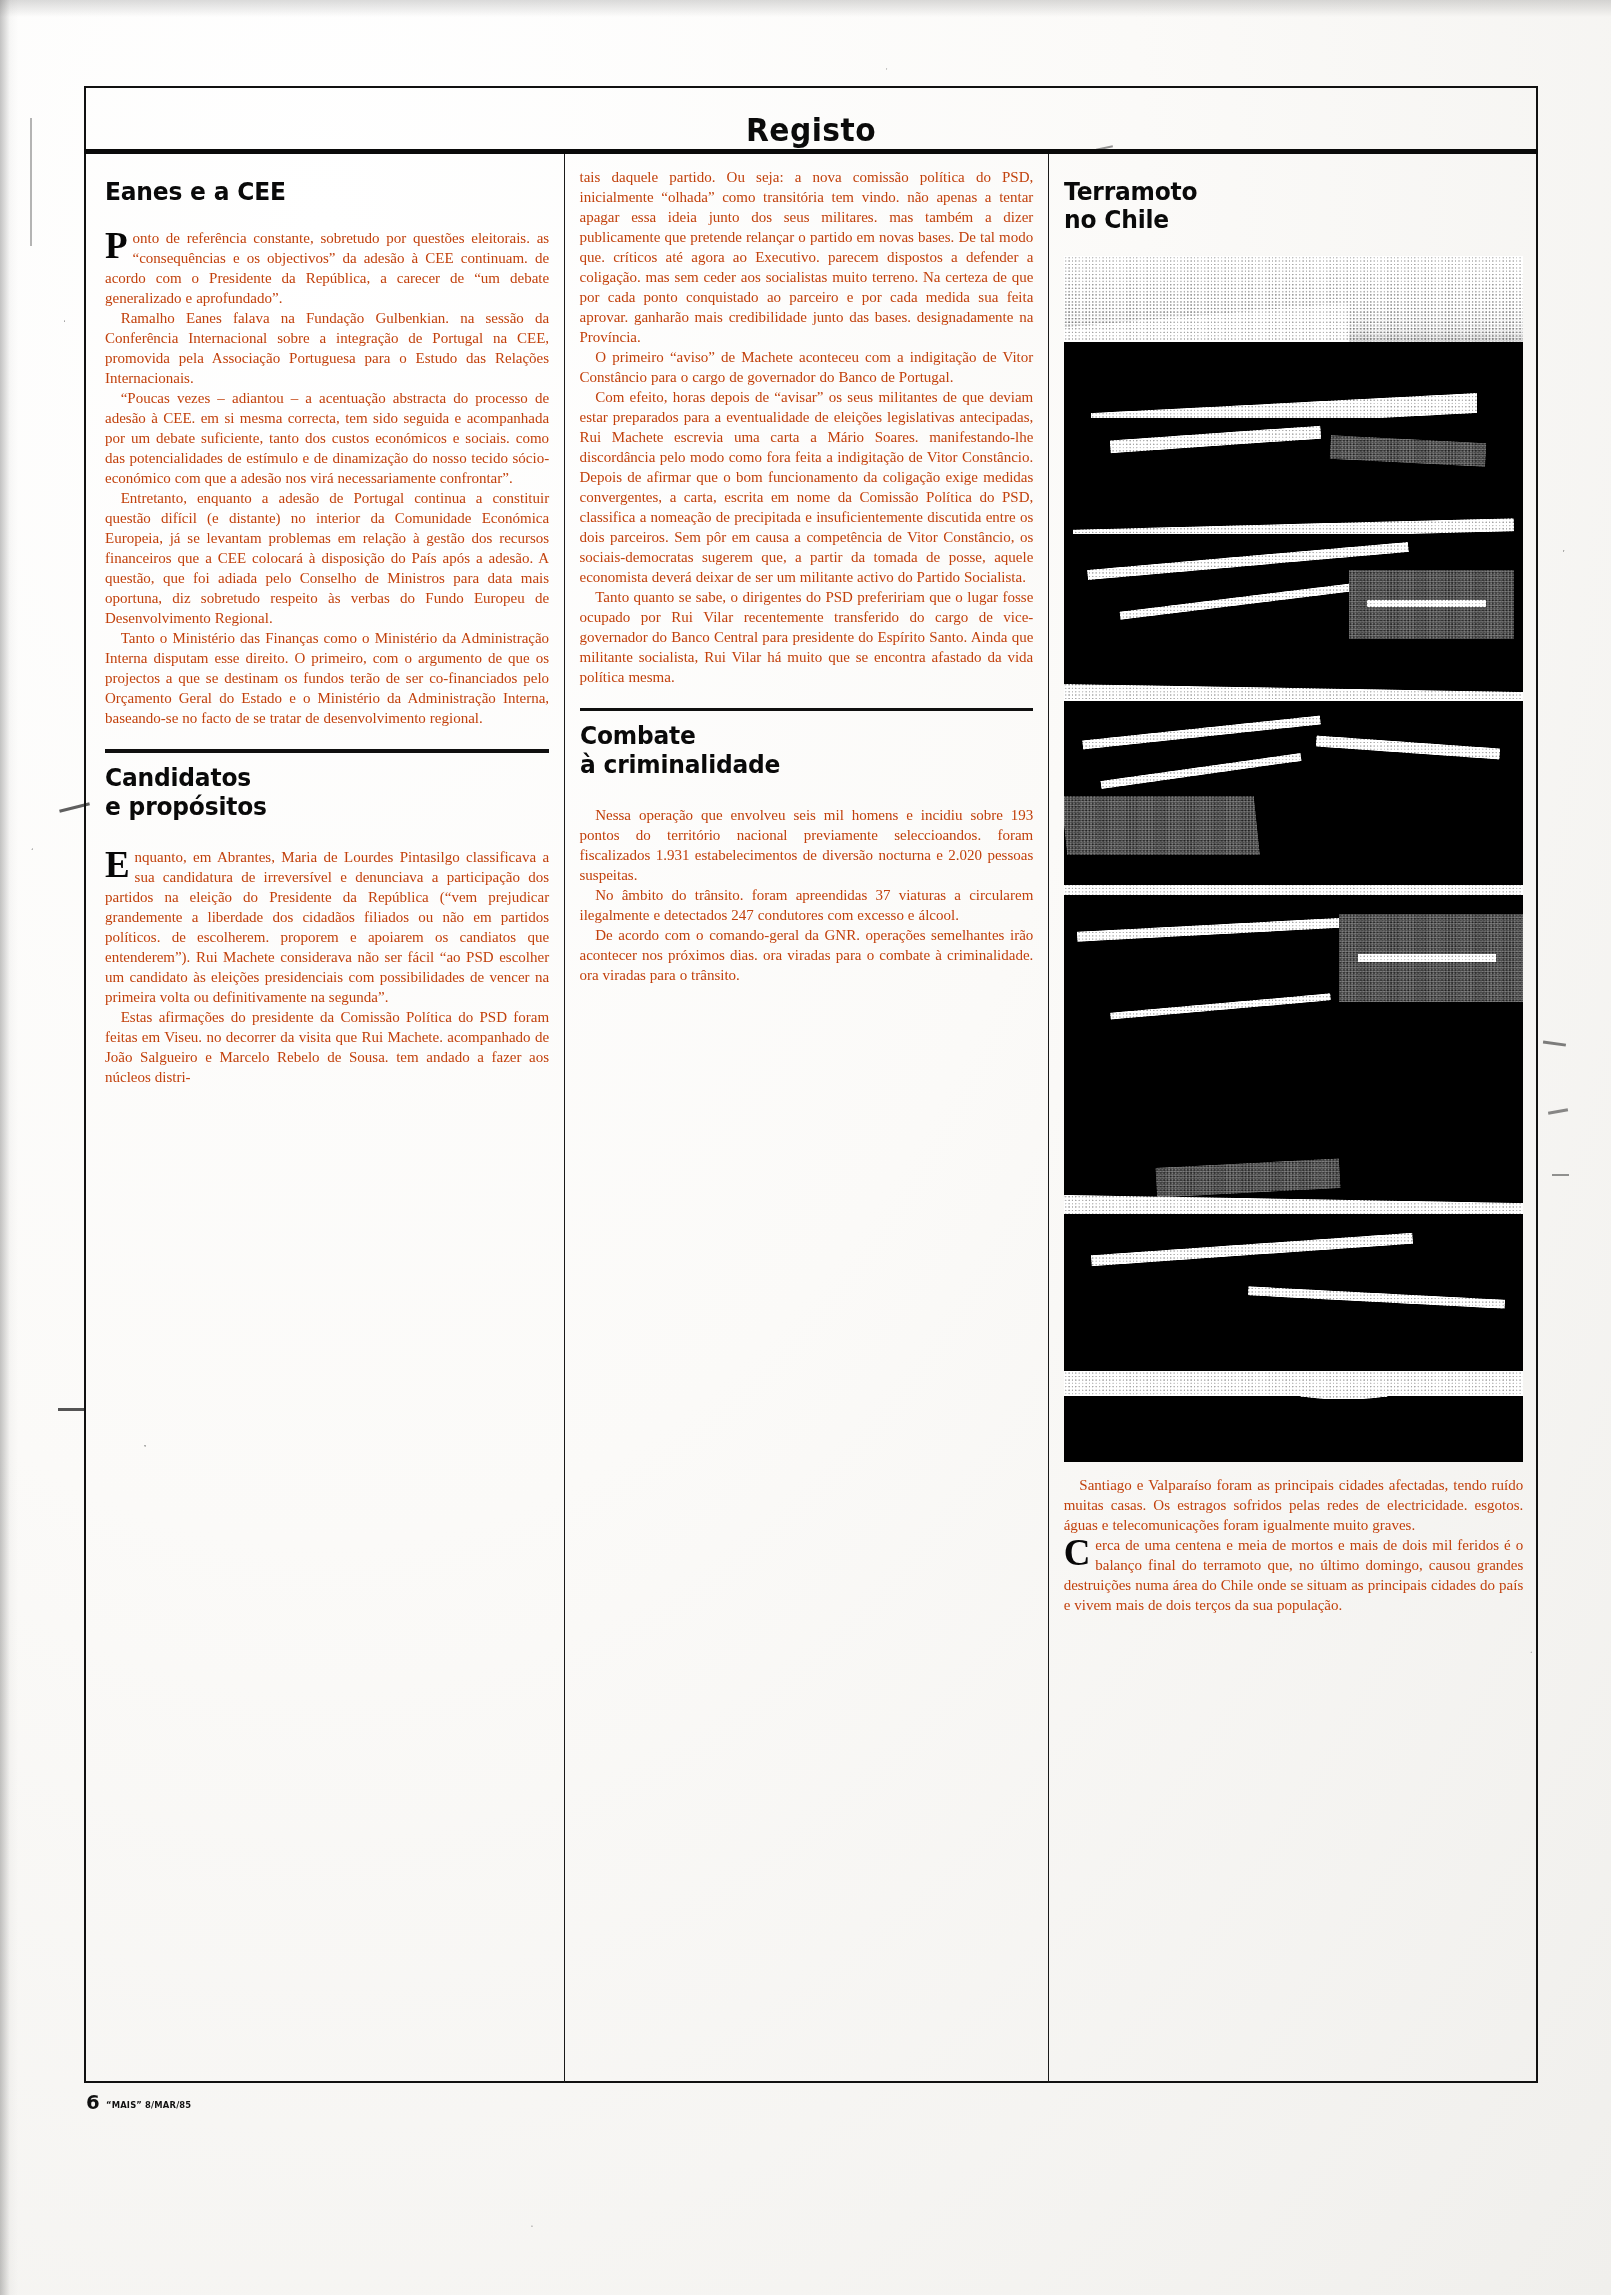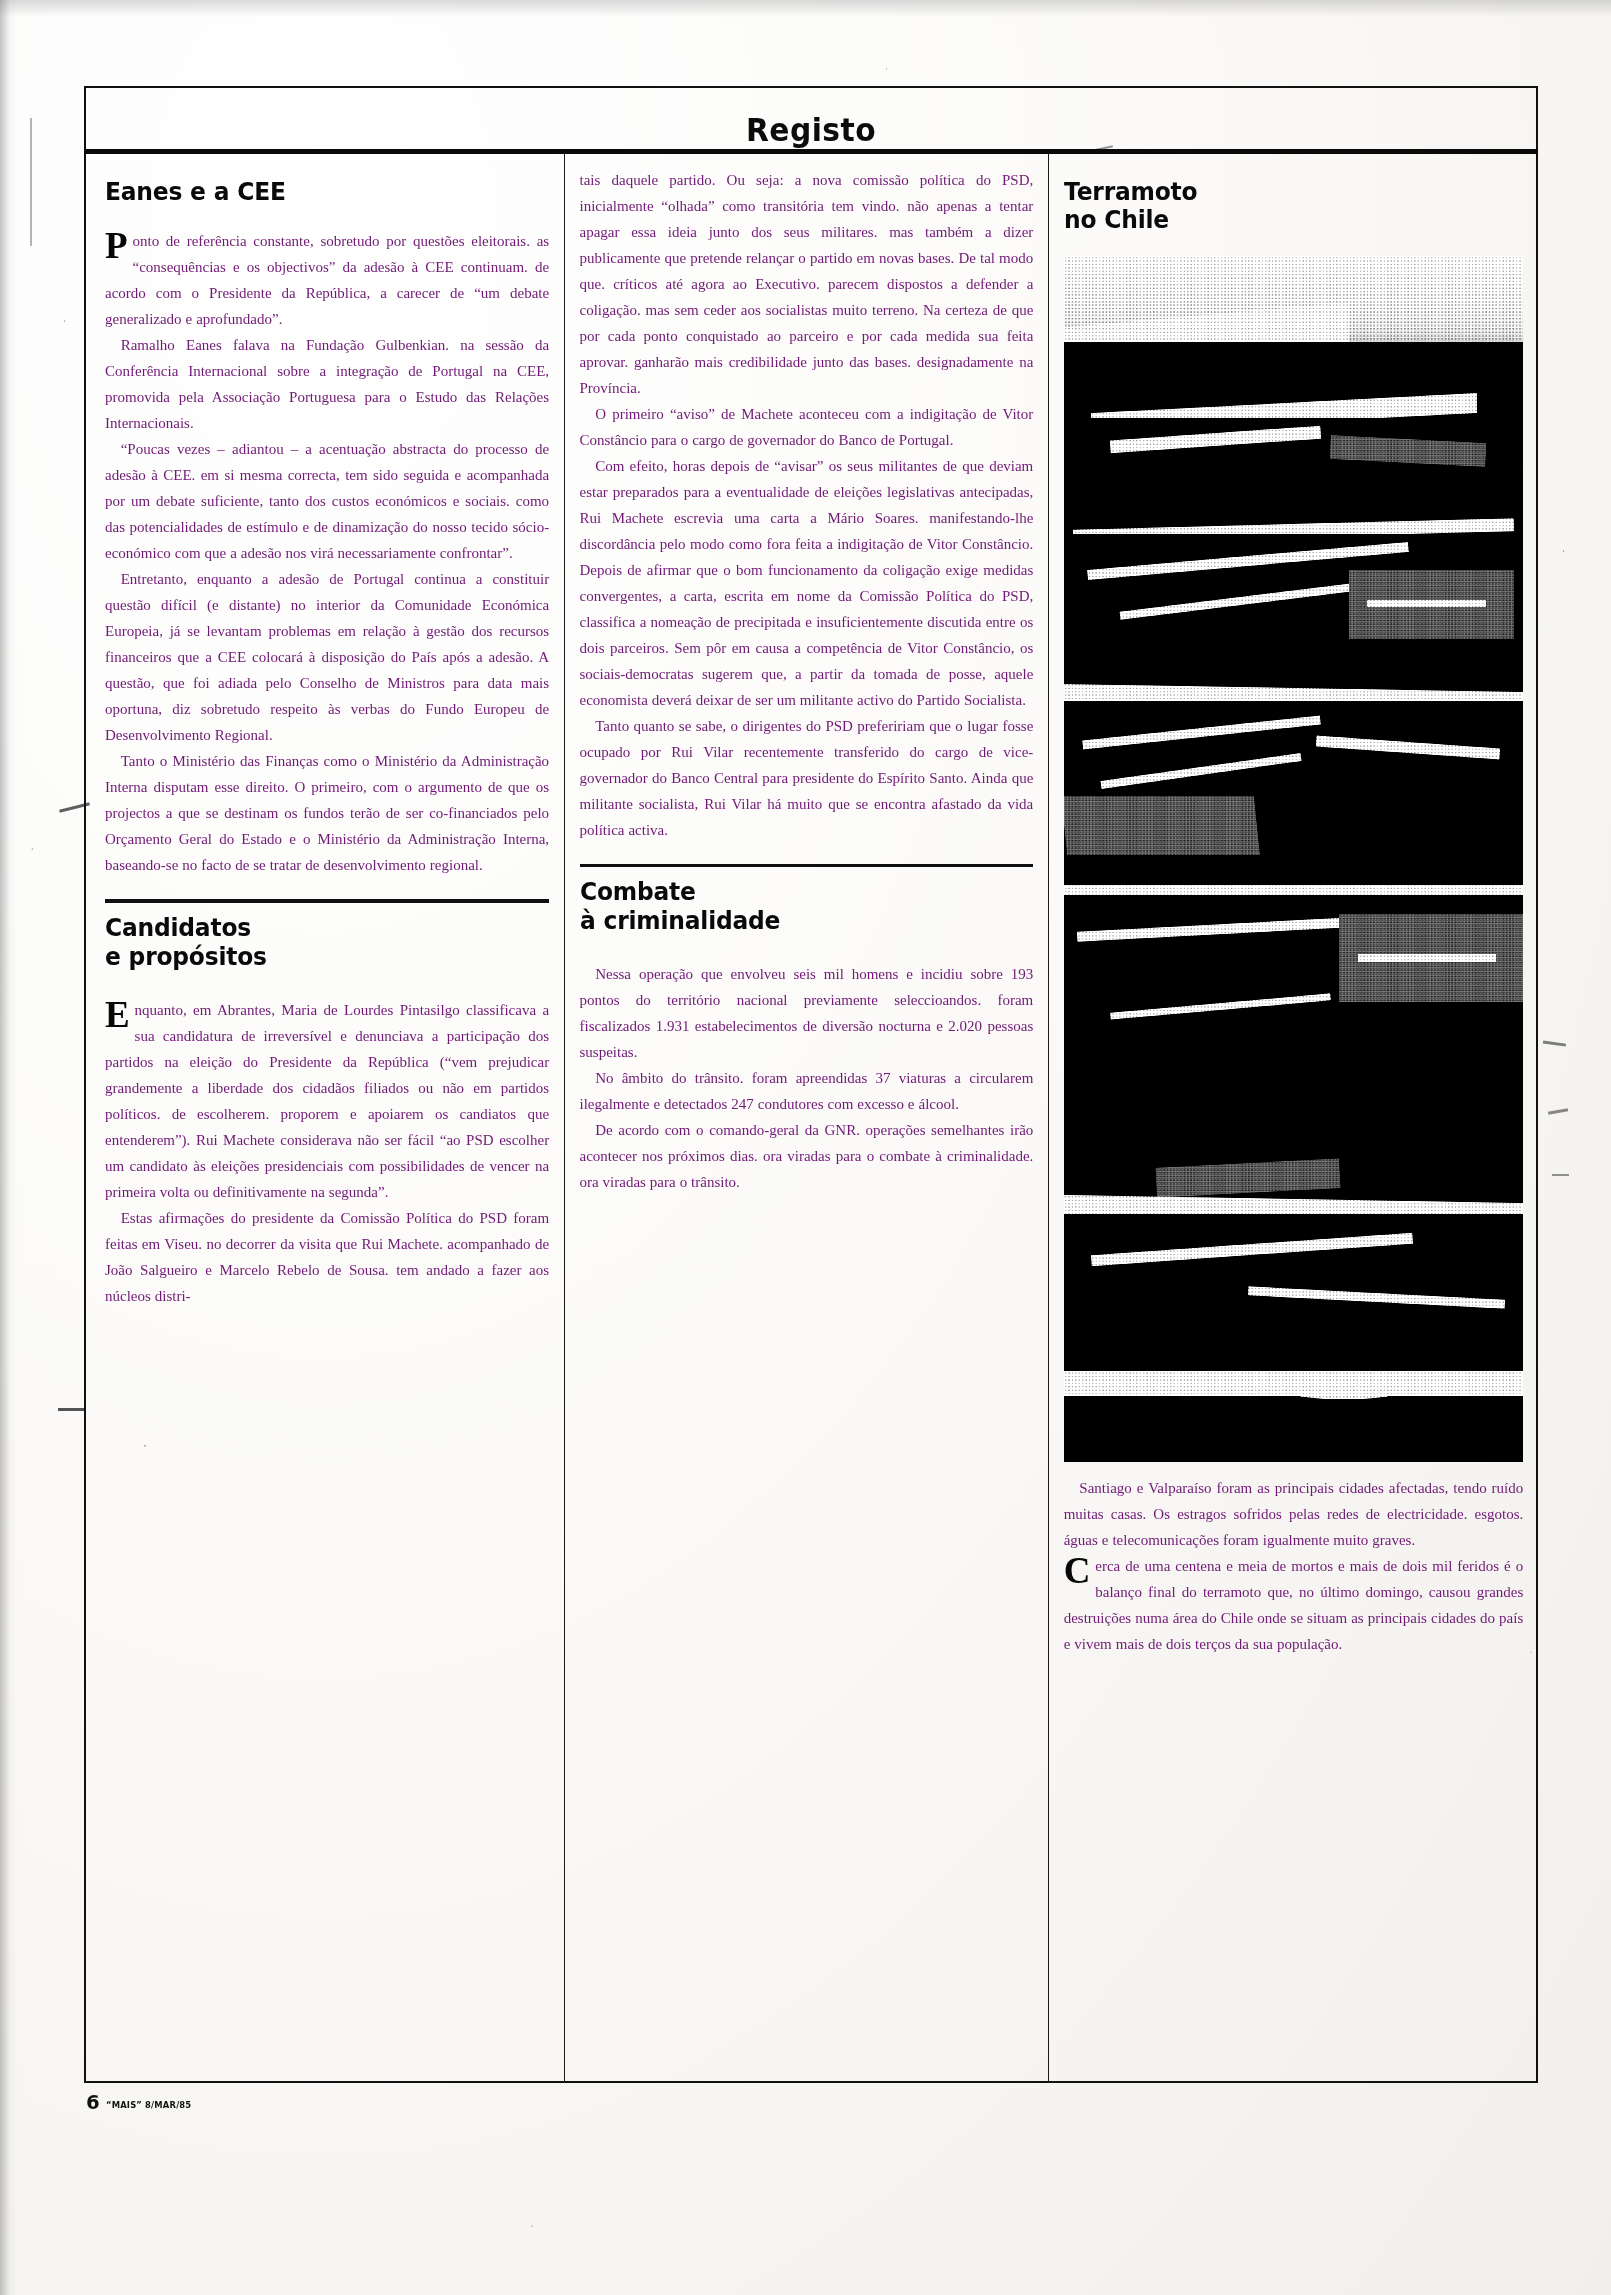--- a/index.html
+++ b/index.html
@@ -91,24 +91,24 @@
     transform-origin:left center;
     letter-spacing:-0.2px;
   }
   h2.sect.tight{margin-bottom:25.5px;}
 
   
   p.body{
     margin:0;
     font-family:"Liberation Serif", serif;
     font-size:15px;
-    line-height:26px;
+    line-height:20px;
     text-align:justify;
     text-indent:15.7px;
-    color:#701a75;
+    color:#c2410c;
     word-spacing:0.2px;
     -webkit-font-smoothing:none;
   }
   p.body.first{text-indent:0;}
   p.body + p.body{margin-top:0;}
 
   
   .dropcap::first-letter{
     float:left;
     font-family:"Liberation Serif", serif;
@@ -237,21 +237,21 @@
 
       <p class="body first dropcap">Enquanto, em Abrantes, Maria de Lourdes Pintasilgo classificava a sua candidatura de irreversível e denunciava a participação dos partidos na eleição do Presidente da República (“vem prejudicar grandemente a liberdade dos cidadãos filiados ou não em partidos políticos. de escolherem. proporem e apoiarem os candiatos que entenderem”). Rui Machete considerava não ser fácil “ao PSD escolher um candidato às eleições presidenciais com possibilidades de vencer na primeira volta ou definitivamente na segunda”.</p>
       <p class="body">Estas afirmações do presidente da Comissão Política do PSD foram feitas em Viseu. no decorrer da visita que Rui Machete. acompanhado de João Salgueiro e Marcelo Rebelo de Sousa. tem andado a fazer aos núcleos distri-</p>
     </div>
 
     <div class="col col2">
 
       <p class="body first">tais daquele partido. Ou seja: a nova comissão política do PSD, inicialmente “olhada” como transitória tem vindo. não apenas a tentar apagar essa ideia junto dos seus militares. mas também a dizer publicamente que pretende relançar o partido em novas bases. De tal modo que. críticos até agora ao Executivo. parecem dispostos a defender a coligação. mas sem ceder aos socialistas muito terreno. Na certeza de que por cada ponto conquistado ao parceiro e por cada medida sua feita aprovar. ganharão mais credibilidade junto das bases. designadamente na Província.</p>
       <p class="body">O primeiro “aviso” de Machete aconteceu com a indigitação de Vitor Constâncio para o cargo de governador do Banco de Portugal.</p>
       <p class="body">Com efeito, horas depois de “avisar” os seus militantes de que deviam estar preparados para a eventualidade de eleições legislativas antecipadas, Rui Machete escrevia uma carta a Mário Soares. manifestando-lhe discordância pelo modo como fora feita a indigitação de Vitor Constâncio. Depois de afirmar que o bom funcionamento da coligação exige medidas convergentes, a carta, escrita em nome da Comissão Política do PSD, classifica a nomeação de precipitada e insuficientemente discutida entre os dois parceiros. Sem pôr em causa a competência de Vitor Constâncio, os sociais-democratas sugerem que, a partir da tomada de posse, aquele economista deverá deixar de ser um militante activo do Partido Socialista.</p>
-      <p class="body">Tanto quanto se sabe, o dirigentes do PSD prefeririam que o lugar fosse ocupado por Rui Vilar recentemente transferido do cargo de vice-governador do Banco Central para presidente do Espírito Santo. Ainda que militante socialista, Rui Vilar há muito que se encontra afastado da vida política activa.</p>
+      <p class="body">Tanto quanto se sabe, o dirigentes do PSD prefeririam que o lugar fosse ocupado por Rui Vilar recentemente transferido do cargo de vice-governador do Banco Central para presidente do Espírito Santo. Ainda que militante socialista, Rui Vilar há muito que se encontra afastado da vida política mesma.</p>
 
       <div class="story-rule thin"></div>
 
       <h2 class="sect tight">
         <span>Combate</span><br>
         <span>à criminalidade</span>
       </h2>
 
       <p class="body">Nessa operação que envolveu seis mil homens e incidiu sobre 193 pontos do território nacional previamente seleccioandos. foram fiscalizados 1.931 estabelecimentos de diversão nocturna e 2.020 pessoas suspeitas.</p>
       <p class="body">No âmbito do trânsito. foram apreendidas 37 viaturas a circularem ilegalmente e detectados 247 condutores com excesso e álcool.</p>

